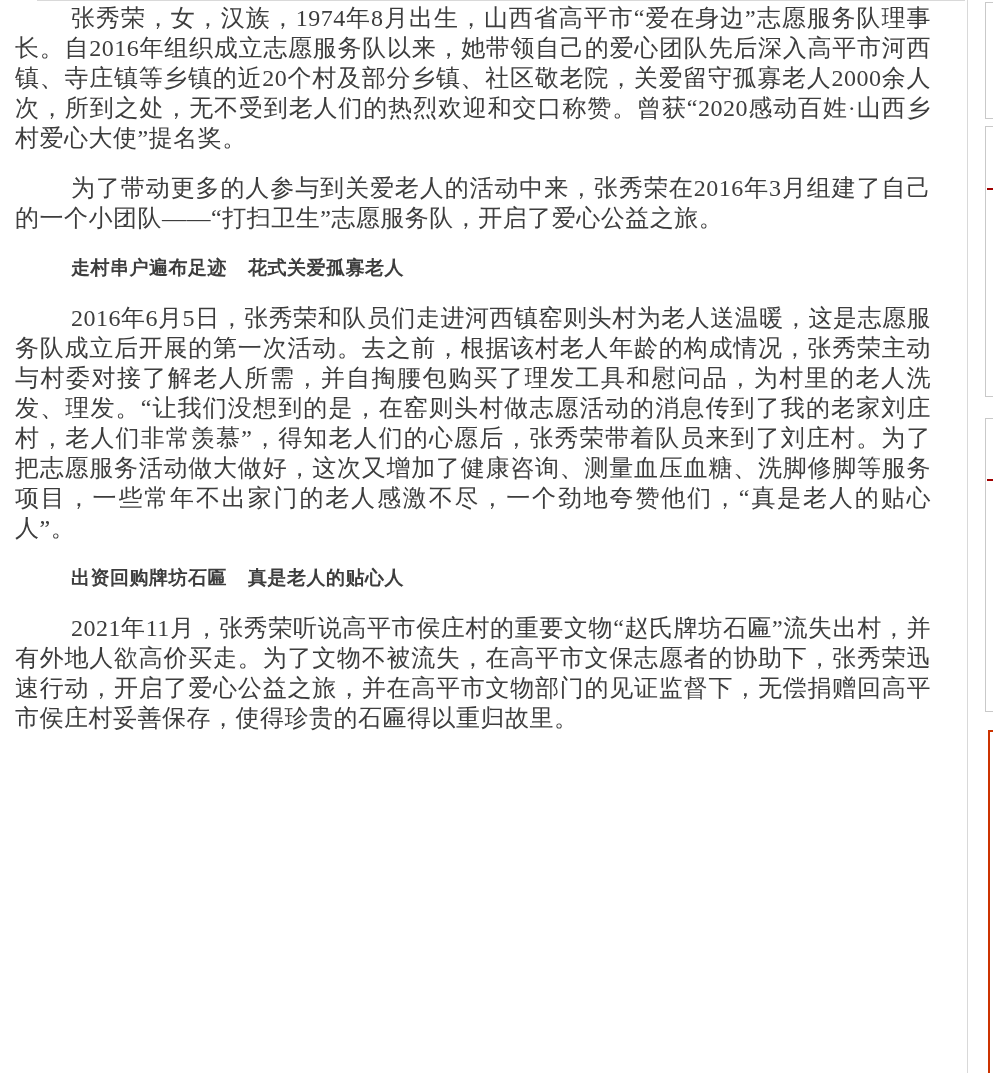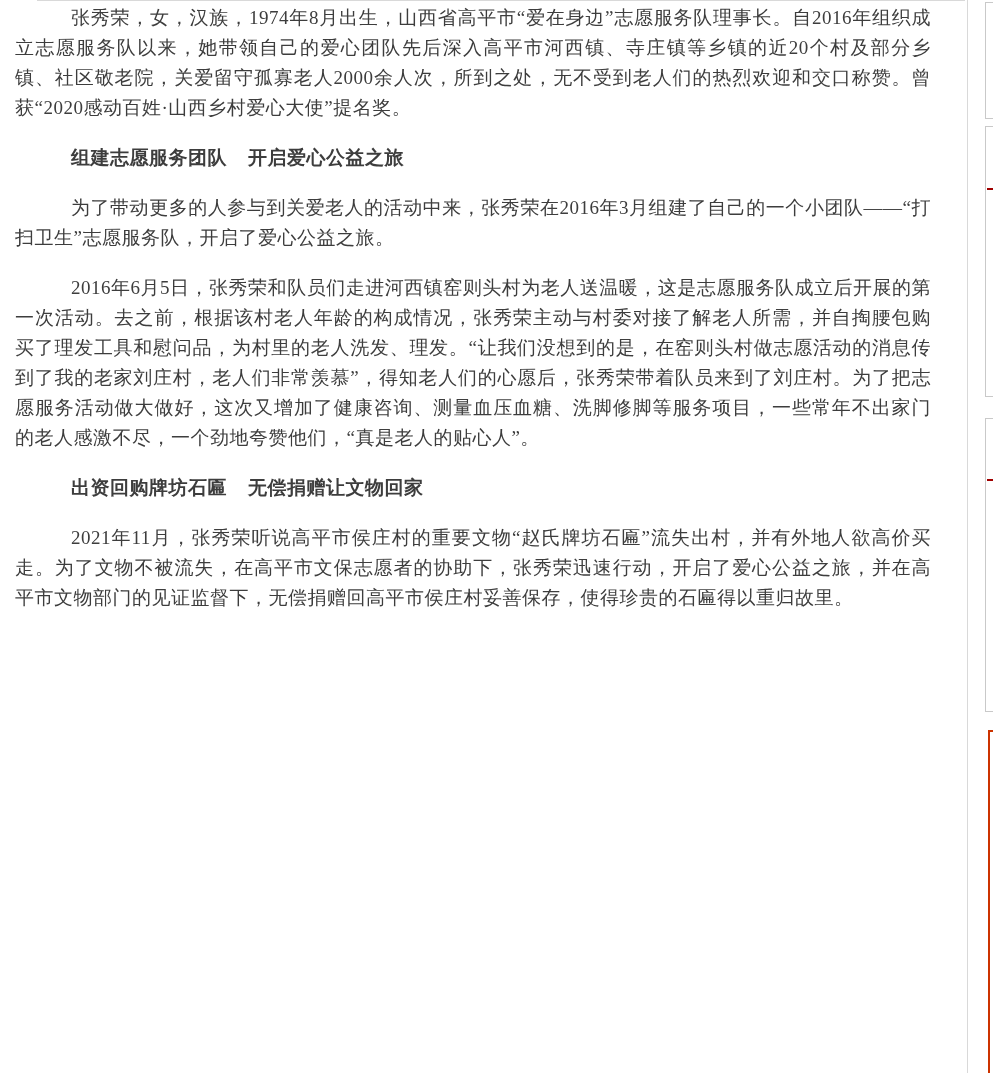--- a/index.html
+++ b/index.html
@@ -10,21 +10,21 @@
     overflow:hidden;
     font-family:"Liberation Serif","DejaVu Serif",serif;
     color:#3d3d3d;
   }
   .content {
     position:absolute;
     top:3px; left:15px;
     width:916px;
   }
   .para {
-    font-size:19px;
+    font-size:24px;
     line-height:30px;
     margin:20px 0;
     text-indent:56px;
     letter-spacing:0.5px;
     text-align:justify;
   }
   .para:first-child { margin-top:0; }
   .heading {
     font-size:19px;
     line-height:30px;
@@ -77,24 +77,24 @@
 </style>
 </head>
 <body>
 
 <div class="page">
 
   <div class="top-line"></div>
 
   <div class="content">
     <p class="para">张秀荣，女，汉族，1974年8月出生，山西省高平市“爱在身边”志愿服务队理事长。自2016年组织成立志愿服务队以来，她带领自己的爱心团队先后深入高平市河西镇、寺庄镇等乡镇的近20个村及部分乡镇、社区敬老院，关爱留守孤寡老人2000余人次，所到之处，无不受到老人们的热烈欢迎和交口称赞。曾获“2020感动百姓·山西乡村爱心大使”提名奖。</p>
-    <h3 class="heading">组建志愿服务团队    开启爱心公益之旅</h3>
     <p class="para">为了带动更多的人参与到关爱老人的活动中来，张秀荣在2016年3月组建了自己的一个小团队——“打扫卫生”志愿服务队，开启了爱心公益之旅。</p>
+    <h3 class="heading">走村串户遍布足迹    花式关爱孤寡老人</h3>
     <p class="para">2016年6月5日，张秀荣和队员们走进河西镇窑则头村为老人送温暖，这是志愿服务队成立后开展的第一次活动。去之前，根据该村老人年龄的构成情况，张秀荣主动与村委对接了解老人所需，并自掏腰包购买了理发工具和慰问品，为村里的老人洗发、理发。“让我们没想到的是，在窑则头村做志愿活动的消息传到了我的老家刘庄村，老人们非常羡慕”，得知老人们的心愿后，张秀荣带着队员来到了刘庄村。为了把志愿服务活动做大做好，这次又增加了健康咨询、测量血压血糖、洗脚修脚等服务项目，一些常年不出家门的老人感激不尽，一个劲地夸赞他们，“真是老人的贴心人”。</p>
-    <h3 class="heading">出资回购牌坊石匾    无偿捐赠让文物回家</h3>
+    <h3 class="heading">出资回购牌坊石匾    真是老人的贴心人</h3>
     <p class="para">2021年11月，张秀荣听说高平市侯庄村的重要文物“赵氏牌坊石匾”流失出村，并有外地人欲高价买走。为了文物不被流失，在高平市文保志愿者的协助下，张秀荣迅速行动，开启了爱心公益之旅，并在高平市文物部门的见证监督下，无偿捐赠回高平市侯庄村妥善保存，使得珍贵的石匾得以重归故里。</p>
   </div>
 
   <div class="v-divider"></div>
 
   <div class="margin-box b1"></div>
   <div class="margin-box b2"></div>
   <div class="rev-dash d1"></div>
   <div class="margin-box b3"></div>
   <div class="rev-dash d2"></div>

